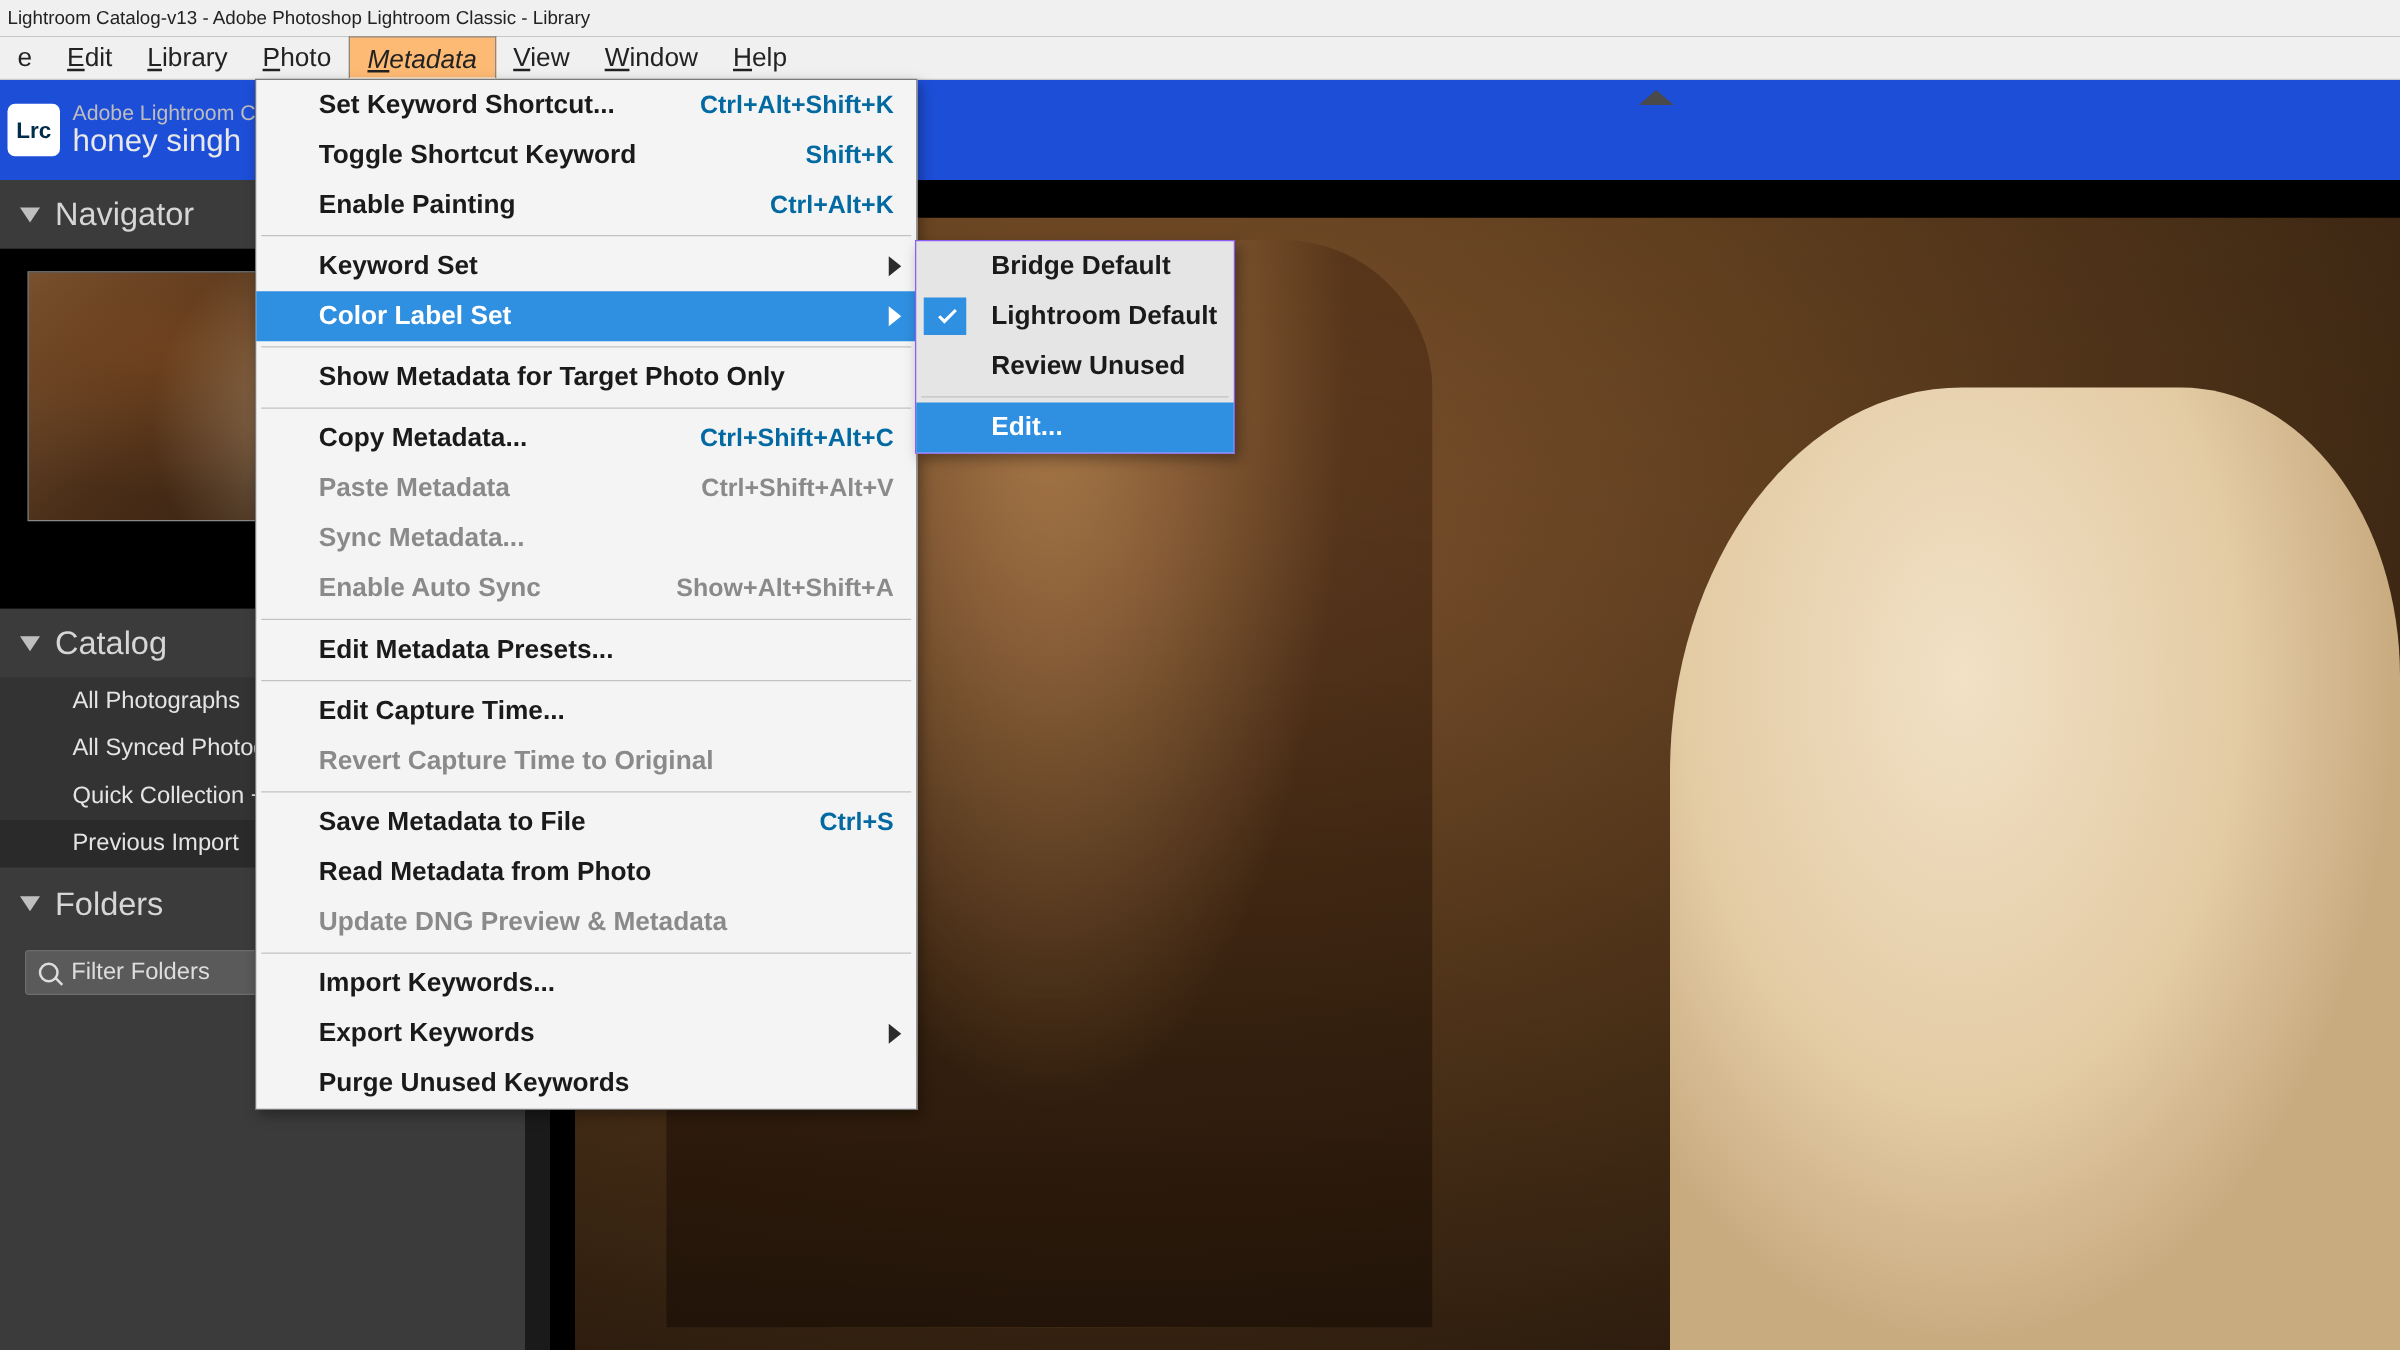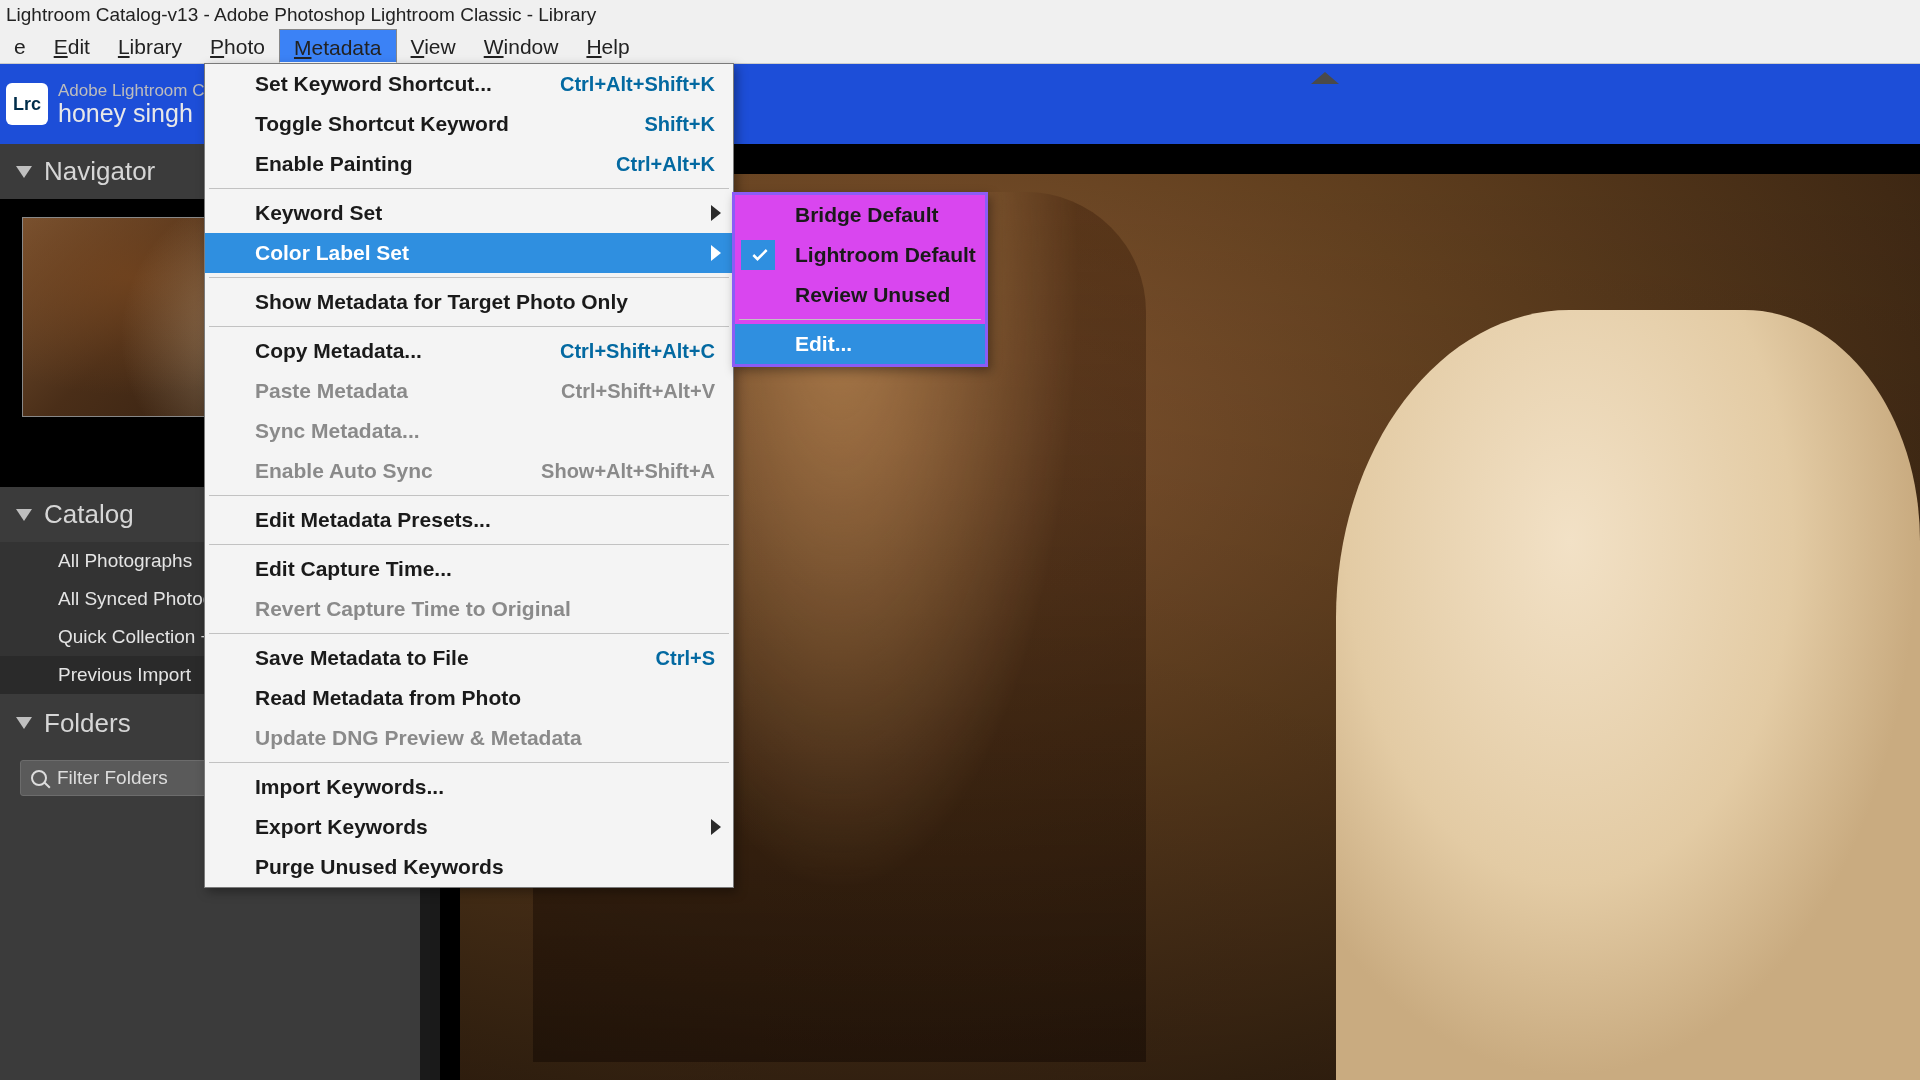--- a/index.html
+++ b/index.html
@@ -1,24 +1,24 @@
 <!DOCTYPE html>
 <html><head>
 <meta charset="utf-8">
 <style>
 * { margin: 0; padding: 0; box-sizing: border-box; font-family: "Segoe UI", Arial, sans-serif; user-select: none; }
 body { background: #1a1a1a; overflow: hidden; width: 1920px; height: 1080px; position: relative; }
 
 
-.titlebar { background: #f0f0f0; height: 29px; display: flex; align-items: center; padding-left: 6px; font-size: 19px; color: #222; }
+.titlebar { background: #f0f0f0; height: 29px; display: flex; align-items: center; padding-left: 6px; font-size: 15px; color: #222; }
 
 
 .menubar { background: #f0f0f0; height: 35px; display: flex; align-items: stretch; padding-left: 0; font-size: 21px; color: #222; border-bottom: 1px solid #ccc;}
 .menubar .mi { padding: 6px 14px 2px 14px; cursor: default; }
-.menubar .mi.active { background: #3b82f6; border: 1px solid #888; border-bottom: 1px solid #fff; position: relative; z-index: 20; }
+.menubar .mi.active { background: #fdba74; border: 1px solid #888; border-bottom: 1px solid #fff; position: relative; z-index: 20; font-style: italic; }
 .menubar .mi .ul { text-decoration: underline; }
 
 
 .identityrow { background: #1d4ed8; height: 80px; display: flex; align-items: center; padding-left: 6px; color: #c8c8c8; position: relative; }
 .identityrow .box { width: 42px; height: 42px; border-radius: 6px; background: #fff; color: #002d4a; display:flex; align-items:center; justify-content:center; font-weight: 700; font-size: 18px; margin-right: 10px;}
 .identityrow .txt1 { font-size: 17px; color: #bdbdbd; line-height: 1.05;}
 .identityrow .txt2 { font-size: 25px; color: #e8e8e8; line-height: 1.05;}
 
 .identityrow .tritop { position:absolute; left: 50%; top: 8px; width:0;height:0; border-left:14px solid transparent; border-right:14px solid transparent; border-bottom:12px solid #4a4a4a; left: 1325px; transform: translateX(-50%);}
 
@@ -61,21 +61,21 @@
 .dd-item.disabled { color:#8a8a8a; }
 .dd-item.hi { background:#2f8fe0; color:#fff;}
 .dd-item .sc { margin-left:auto; padding-left:40px; font-size:20px; color:#0369a1;}
 .dd-item.disabled .sc{ color:#8a8a8a;}
 .dd-item.sub::after{ content:""; position:absolute; right:12px; top:50%; transform:translateY(-50%); width:0;height:0;border-top:8px solid transparent;border-bottom:8px solid transparent;border-left:10px solid #2b2b2b;}
 .dd-item.hi.sub::after{ border-left-color:#fff;}
 .dd-sep { height:1px; background:#c2c2c2; margin: 4px 4px;}
 .dd-check { position:absolute; left:14px; top:50%; transform:translateY(-50%); width:22px; height:22px; display:flex; align-items:center; justify-content:center;}
 .dd-check svg{ width:20px; height:20px;}
 .submenu .dd-item { padding-left:60px;}
-.submenu { position:absolute; background:#d946ef; border:3px solid #8b5cf6; box-shadow: 3px 4px 10px rgba(0,0,0,.35); z-index: 60;}
+.submenu { position:absolute; background:#e5e5e5; border:1px solid #8b5cf6; box-shadow: 3px 4px 10px rgba(0,0,0,.35); z-index: 60;}
 .submenu .checkbg { position:absolute; left:6px; top:50%; transform:translateY(-50%); width:34px; height:30px; background:#2f8fe0;}
 </style>
 </head>
 <body>
 
 <div class="titlebar">
   <span>Lightroom Catalog-v13 - Adobe Photoshop Lightroom Classic - Library</span>
 </div>
 
 <div class="menubar">

